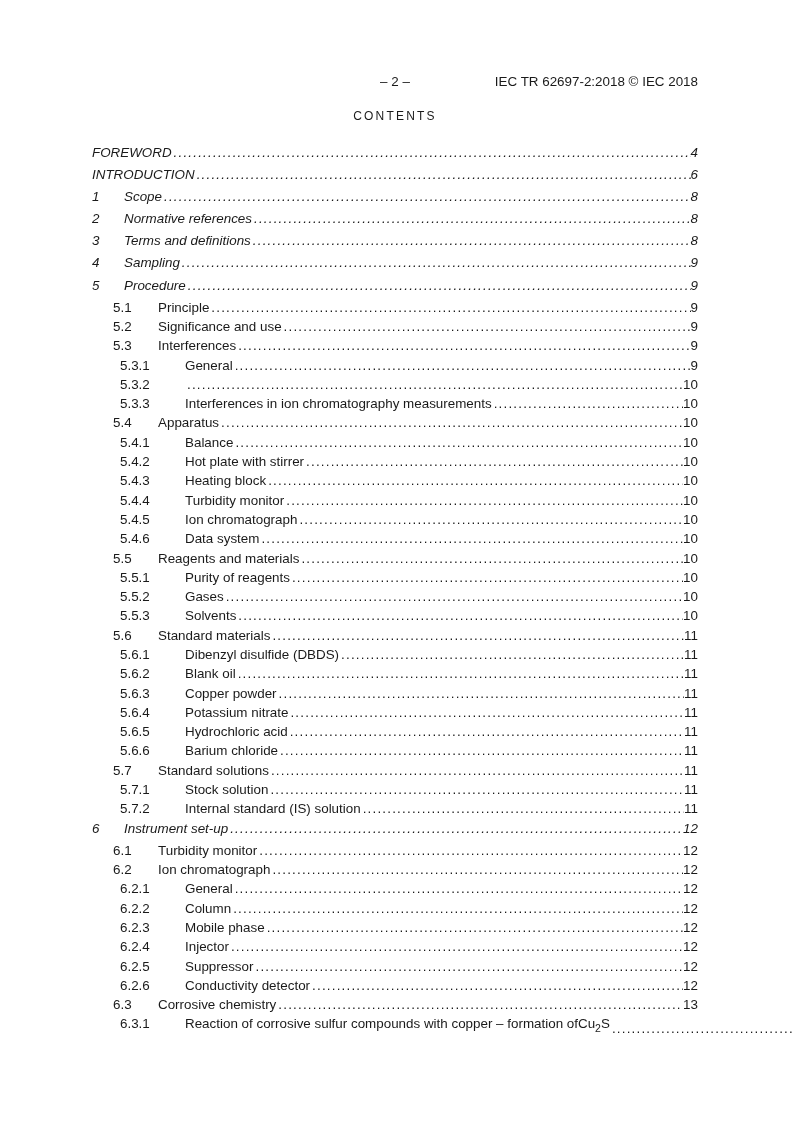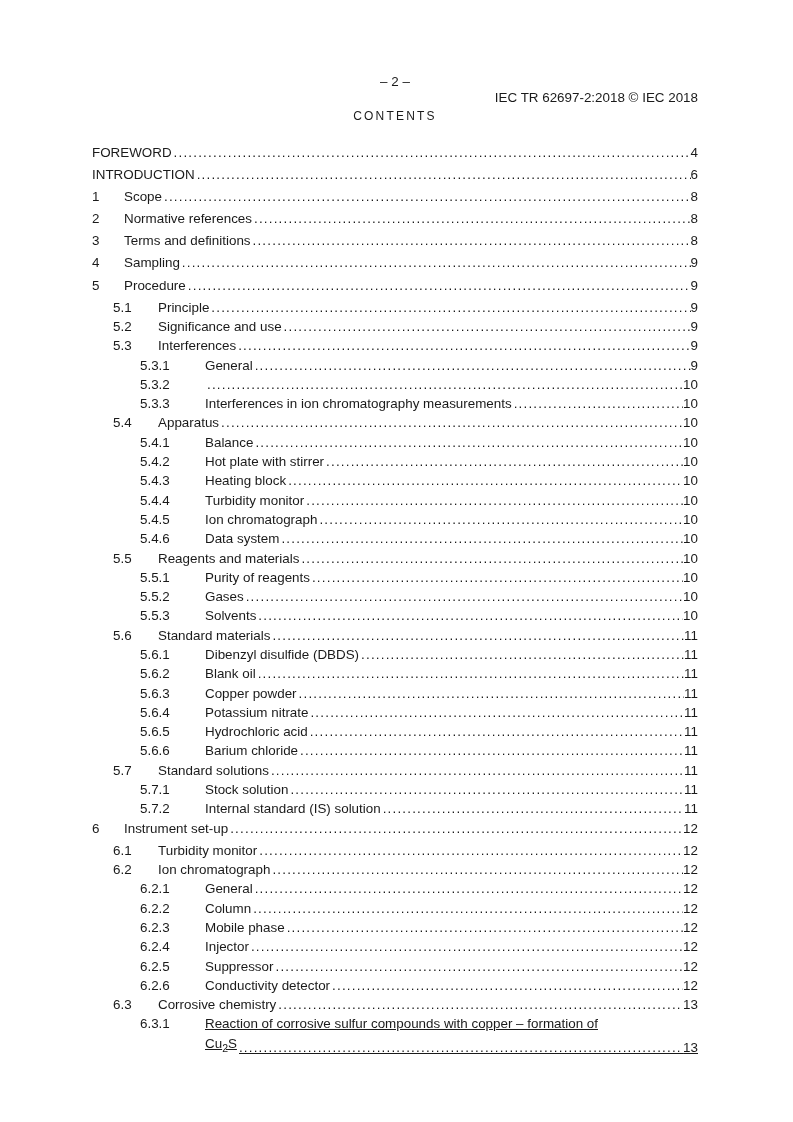--- a/index.html
+++ b/index.html
@@ -13,58 +13,58 @@
   }
   
   .hdr{
     position:absolute;left:92px;top:74px;width:606px;height:16px;
     font-size:13.4px;line-height:16px;
   }
   .hdr .pageno{
     position:absolute;left:0;right:0;text-align:center;
   }
   .hdr .docid{
-    position:absolute;right:0;top:16px;text-align:right;
+    position:absolute;right:0;top:0;text-align:right;
   }
   
   .doc-title{
     position:absolute;left:92px;top:108px;width:606px;
     text-align:center;
     font-size:12px;letter-spacing:2.2px;line-height:17px;
     font-weight:400;
   }
   
   .toc{
     position:absolute;left:92px;top:143px;width:606px;
     font-size:13.4px;line-height:19.3px;
   }
   .toc-row{
     display:flex;align-items:flex-start;
   }
-  .toc-row.toc1{margin-bottom:2.8px;}
+  .toc-row.toc1{margin-bottom:2.8px;font-style:italic;}
   .toc-row .num{flex:0 0 auto;white-space:nowrap;}
   .lvl1 .num{width:32px;}
   .lvl2{padding-left:21px;}
   .lvl2 .num{width:45px;}
   .lvl3{padding-left:28px;}
-  .lvl3 .num{width:65px;margin-left:20px;}
+  .lvl3 .num{width:65px;}
   .toc-row .title{flex:0 0 auto;white-space:nowrap;}
   .leader{
     flex:1 1 auto;
     overflow:hidden;
     white-space:nowrap;
     margin-left:2px;
     min-width:8px;
   }
   .leader::after{
     content:"..................................................................................................................................................................................................................";
     letter-spacing:1.2px;
   }
   .pg{flex:0 0 auto;white-space:nowrap;text-align:right;}
-  .cols{flex:1 1 auto;display:flex;flex-direction:column;min-width:0;text-decoration:underline;}
+  .cols{flex:1 1 auto;display:flex;flex-direction:row;min-width:0;}
   .cols .line1{white-space:nowrap;}
   .cols .line2{display:flex;align-items:flex-end;}
   sub.chem{
     font-size:10.5px;
     vertical-align:-3.5px;
     letter-spacing:0;
   }
 </style>
 </head>
 <body>

